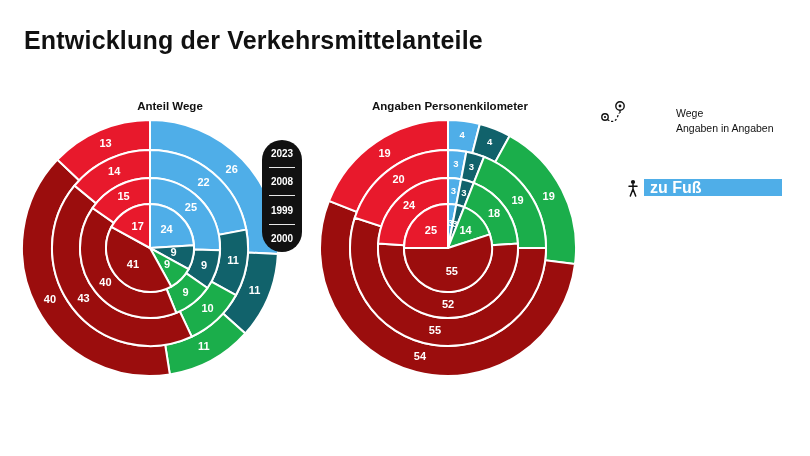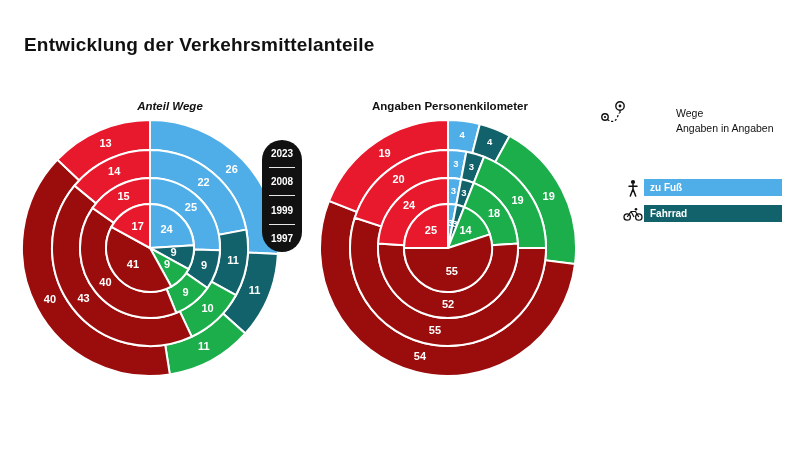--- a/index.html
+++ b/index.html
@@ -6,26 +6,26 @@
   body{
     width:810px;height:456px;
     background:#ffffff;
     font-family:"Liberation Sans", sans-serif;
     color:#111;
     position:relative;
     overflow:hidden;
   }
   .title{
     position:absolute;left:24px;top:26px;
-    font-size:19px;font-weight:bold;letter-spacing:.2px;margin-top:8px;
+    font-size:25px;font-weight:bold;letter-spacing:.2px;
   }
   .chart-title{
     position:absolute;font-size:11.5px;font-weight:bold;text-align:center;
   }
-  #title-left{left:40px;top:100px;width:260px;font-style:italic;}
+  #title-left{left:40px;top:100px;width:260px;}
   #title-right{left:300px;top:100px;width:300px;}
 
   .donut{position:absolute;}
   .donut svg{display:block;}
   .seg-label{
     font-size:11px;font-weight:bold;fill:#ffffff;
     text-anchor:middle;dominant-baseline:middle;
     font-family:"Liberation Sans", sans-serif;
     paint-order:stroke;
   }
@@ -58,21 +58,21 @@
   .legend-row{
     display:flex;align-items:center;height:19px;margin-bottom:7px;
   }
   .legend-icon{
     width:22px;height:19px;flex:0 0 22px;
     display:flex;align-items:center;justify-content:center;
   }
   .legend-swatch{
     height:17px;flex:1 1 auto;display:flex;align-items:center;
     padding-left:6px;box-sizing:border-box;
-    font-size:10px;font-weight:bold;color:#ffffff;
+    font-size:16px;font-weight:bold;color:#ffffff;
     white-space:nowrap;
   }
 </style>
 </head>
 <body>
 
 <div class="title">Entwicklung der Verkehrsmittelanteile</div>
 
 <div class="chart-title" id="title-left">Anteil Wege</div>
 <div class="chart-title" id="title-right">Angaben Personenkilometer</div>
@@ -167,21 +167,21 @@
     </svg>
 </div>
 
 <div class="yearkey">
   <div class="yr">2023</div>
   <div class="sep"></div>
   <div class="yr">2008</div>
   <div class="sep"></div>
   <div class="yr">1999</div>
   <div class="sep"></div>
-  <div class="yr">1997</div>
+  <div class="yr">2000</div>
 </div>
 
 <div class="anno">
   <span class="icon">
     <svg width="30" height="26" viewBox="0 0 30 26">
       <circle cx="22" cy="6" r="4.2" fill="none" stroke="#111" stroke-width="1.4"></circle>
       <circle cx="22" cy="6" r="1.4" fill="#111"></circle>
       <path d="M22 10.2 L22 13" stroke="#111" stroke-width="1.3" fill="none"></path>
       <circle cx="7" cy="17" r="3.2" fill="none" stroke="#111" stroke-width="1.4"></circle>
       <circle cx="7" cy="17" r="1.1" fill="#111"></circle>
@@ -197,24 +197,13 @@
 <div class="legend">
   <div class="legend-row">
     <span class="legend-icon">
       <svg width="14" height="18" viewBox="0 0 14 18">
         <circle cx="7" cy="3" r="2.1" fill="#111"></circle>
         <path d="M7 5.2 L7 10 M7 10 L4.3 17 M7 10 L9.7 17 M3 7.2 L11 7.2" stroke="#111" stroke-width="1.5" fill="none" stroke-linecap="round"></path>
       </svg>
     </span>
     <span class="legend-swatch" style="background:#4FAEE8">zu Fuß</span>
   </div>
-  <div class="legend-row">
-    <span class="legend-icon">
-      <svg width="20" height="14" viewBox="0 0 20 14">
-        <circle cx="4.2" cy="10" r="3.2" fill="none" stroke="#111" stroke-width="1.3"></circle>
-        <circle cx="15.8" cy="10" r="3.2" fill="none" stroke="#111" stroke-width="1.3"></circle>
-        <path d="M4.2 10 L8 4.5 L12.5 4.5 L15.8 10 M8 4.5 L11 10" stroke="#111" stroke-width="1.2" fill="none"></path>
-        <circle cx="13" cy="2.3" r="1.3" fill="#111"></circle>
-      </svg>
-    </span>
-    <span class="legend-swatch" style="background:#11626B">Fahrrad</span>
-  </div>
 </div>
 
 </body></html>

